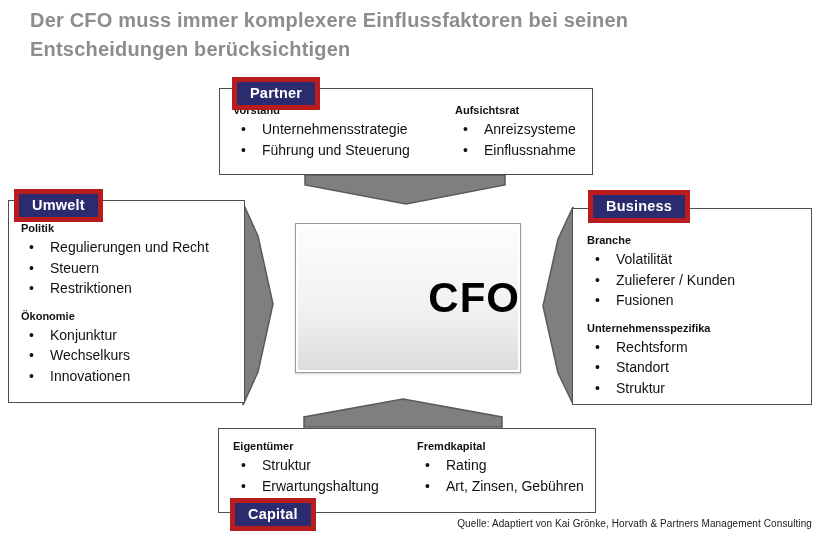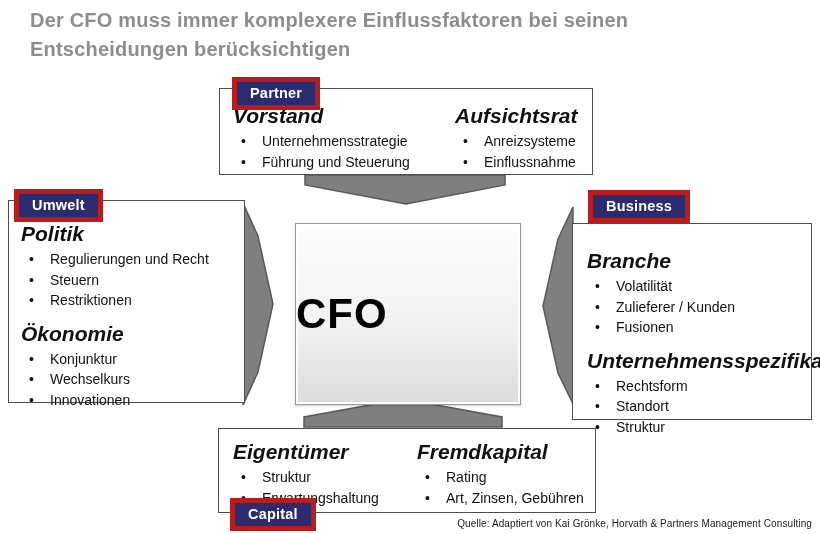--- a/index.html
+++ b/index.html
@@ -19,34 +19,34 @@
     line-height:1.45;letter-spacing:.2px;
   }
 
   .panel{
     position:absolute;background:#ffffff;
     border:1.4px solid var(--panel-border);
     z-index:2;box-sizing:border-box;
   }
   .panel-partner{left:219px;top:88px;width:374px;height:87px;}
   .panel-umwelt{left:8px;top:200px;width:237px;height:203px;}
-  .panel-business{left:572px;top:223px;width:240px;height:197px;}
+  .panel-business{left:572px;top:208px;width:240px;height:197px;}
   .panel-capital{left:218px;top:428px;width:378px;height:85px;}
 
   .tab{
     position:absolute;z-index:3;background:var(--tab-bg);color:var(--tab-text);
     font-size:14.5px;font-weight:bold;padding:3px 13px 4px 13px;
     border:5px solid #b91c1c;letter-spacing:.2px;
   }
   .tab-partner{left:232px;top:77px;}
   .tab-umwelt{left:14px;top:189px;}
   .tab-business{left:588px;top:190px;}
   .tab-capital{left:230px;top:498px;}
 
-  .heading{font-size:21px;font-weight:bold;color:#111;margin:0 0 3px 0;font-style:italic;}
+  .heading{font-size:11px;font-weight:bold;color:#111;margin:0 0 3px 0;}
   ul.blist{list-style:none;margin:1px;padding:0;}
   ul.blist li{
     position:relative;padding-left:28px;font-size:14px;color:#111;
     line-height:20.5px;white-space:nowrap;
   }
   ul.blist li::before{
     content:"\2022";position:absolute;left:7px;top:0;color:#111;font-size:14px;
   }
 
   .partner-cols,.capital-cols{display:flex;}
@@ -54,26 +54,26 @@
   .panel-partner .col1{width:222px;}
   .panel-capital .inner{padding:11px 0 0 14px;gap:12px;}
   .panel-capital .col1{width:172px;}
 
   .panel-umwelt .inner{padding:21px 8px 0 12px;}
   .panel-umwelt .section2{margin-top:11px;}
   .panel-business .inner{padding:25px 0 0 14px;}
   .panel-business .section2{margin-top:11px;}
 
   .cfo-box{
-    position:absolute;left:295px;top:223px;width:226px;height:182px;
+    position:absolute;left:295px;top:223px;width:226px;height:150px;
     z-index:2;box-sizing:border-box;
     border:1px solid #9a9a9a;
     background:linear-gradient(#fdfdfd 0%,#f2f2f2 55%,#dcdcdc 100%);
     box-shadow:inset 0 0 0 2px #ffffff,0 1px 2px rgba(0,0,0,.18);
-    display:flex;align-items:center;justify-content:flex-start;
+    display:flex;align-items:center;justify-content:flex-end;
   }
   .cfo-label{font-size:42px;font-weight:bold;color:#000;letter-spacing:1px;}
 
   svg.arrow{position:absolute;z-index:1;}
   .arrow-top{left:303px;top:174px;}
   .arrow-bottom{left:302px;top:398px;}
   .arrow-left{left:242px;top:202px;}
   .arrow-right{left:541px;top:206px;}
   svg.arrow polygon{fill:var(--arrow-fill);stroke:var(--arrow-stroke);stroke-width:1.5;}
 

